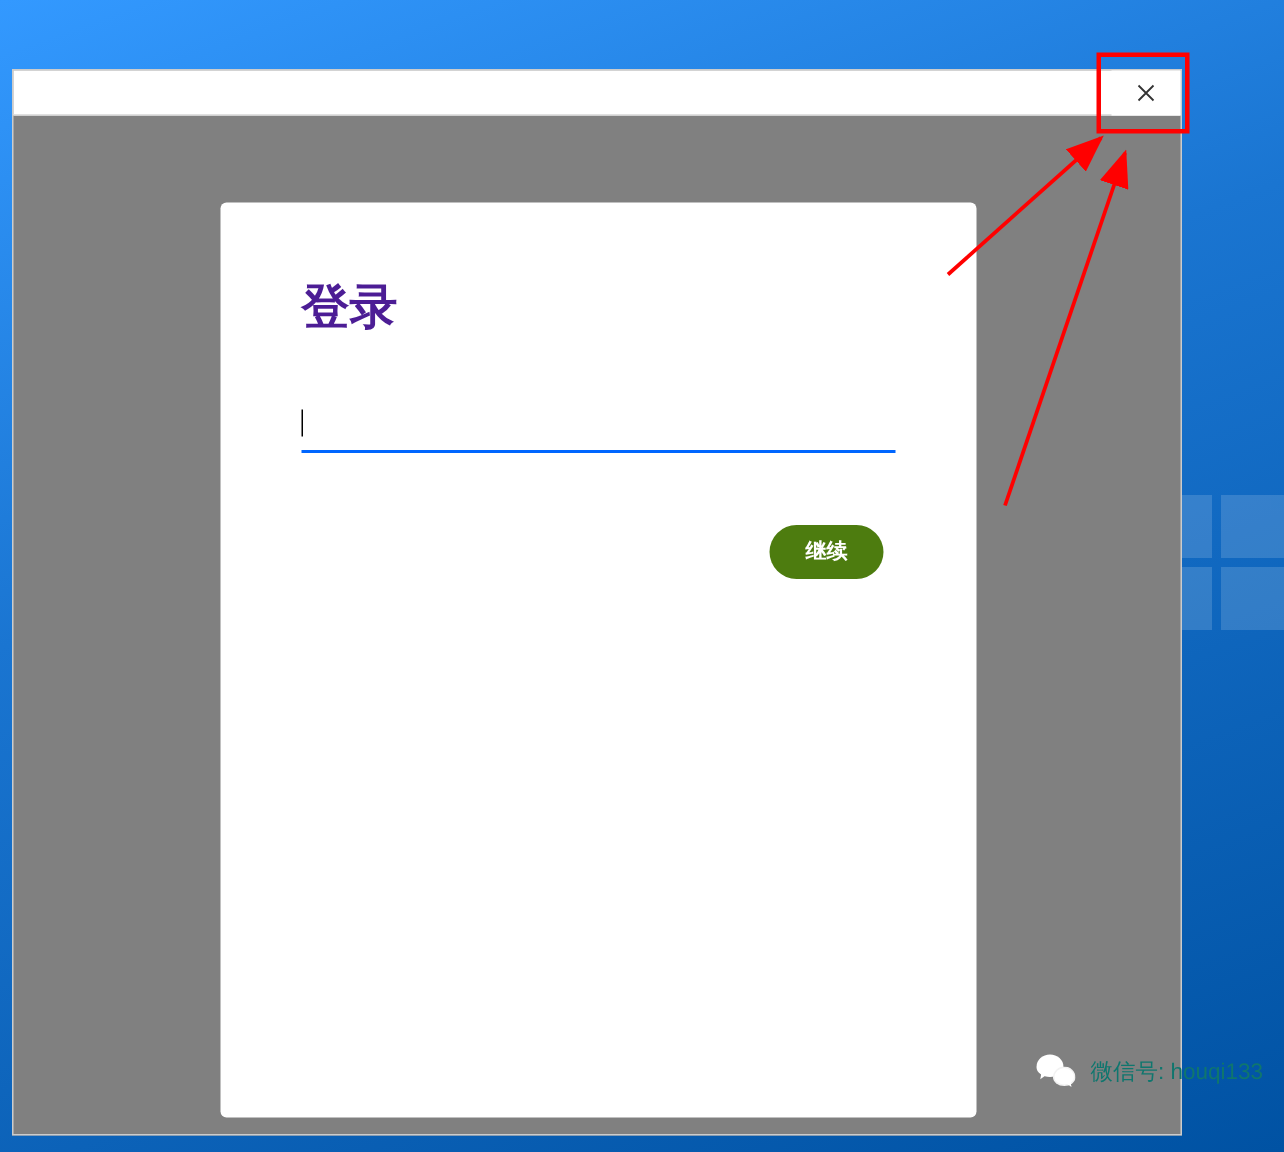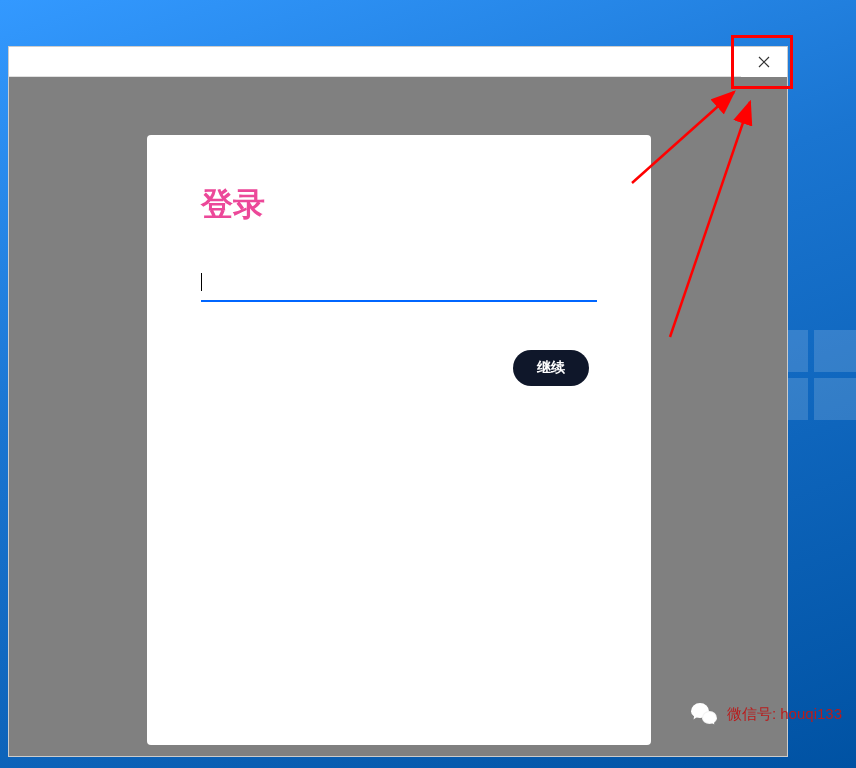--- a/index.html
+++ b/index.html
@@ -99,21 +99,21 @@
       left: 138px;
       width: 504px;
       height: 610px;
       background: #fff;
       border-radius: 4px;
       padding: 48px 54px;
     }
     .login-title {
       font-size: 32px;
       font-weight: bold;
-      color: #ec4899;
+      color: #4c1d95;
       margin-bottom: 44px;
     }
     .field-label {
       font-size: 12px;
       color: #666;
       margin-bottom: 2px;
     }
     .email-input {
       width: 100%;
       border: none;
@@ -138,38 +138,38 @@
       position: relative;
       margin-bottom: 48px;
     }
     @keyframes blink {
       50% { opacity: 0; }
     }
     .continue-btn {
       display: block;
       margin-left: auto;
       margin-right: 8px;
-      background: #0f172a;
+      background: #4d7c0f;
       color: #fff;
       border: none;
       border-radius: 20px;
       padding: 9px 24px;
       font-size: 14px;
       font-weight: bold;
       cursor: pointer;
       font-family: Liberation Mono, monospace;
     }
     .watermark {
       position: absolute;
       bottom: 42px;
       right: 14px;
       display: flex;
       align-items: center;
       gap: 8px;
-      color: #b91c1c;
+      color: #0f766e;
       font-size: 15px;
       z-index: 20;
     }
     .wechat-icon {
       width: 28px;
       height: 24px;
       position: relative;
     }
     .wechat-icon .bubble1 {
       position: absolute;

